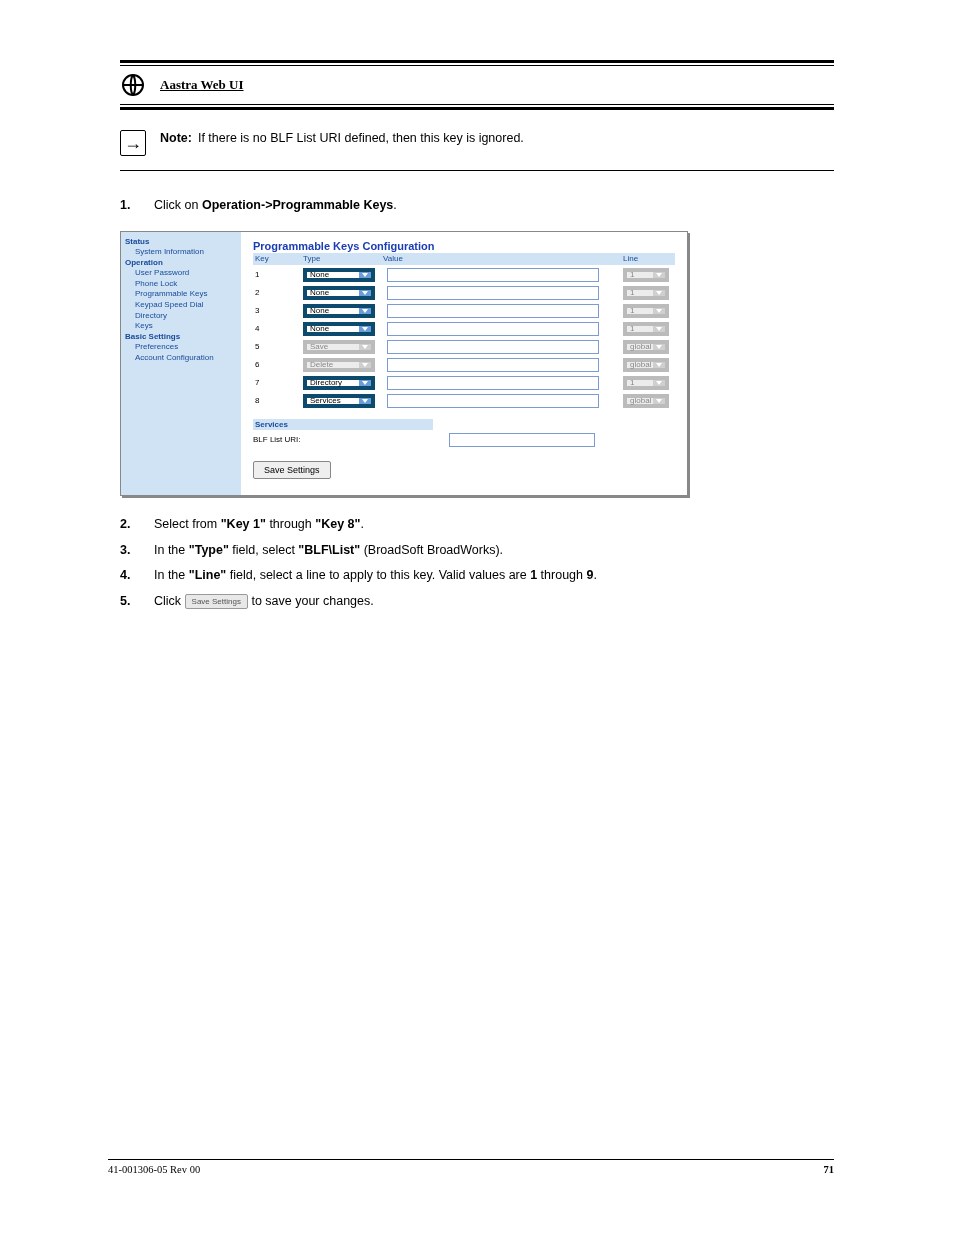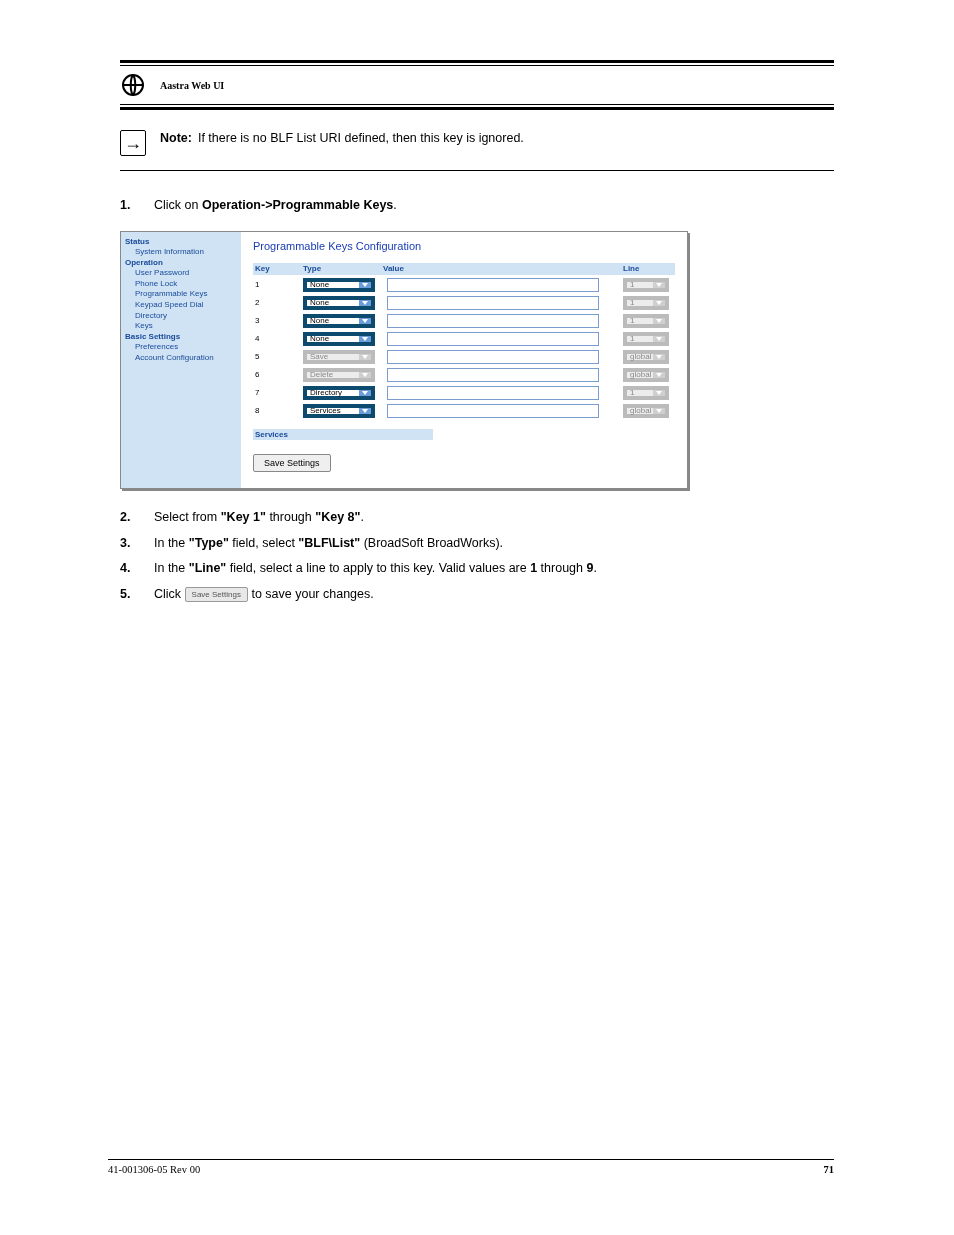--- a/index.html
+++ b/index.html
@@ -32,22 +32,23 @@
     border-radius: 2px;
   }
   .icon-circle {
     width: 26px; height: 26px;
     display: flex; align-items: center; justify-content: center;
   }
   .icon-circle svg { width: 24px; height: 24px; }
 
   .icon-label {
     font-family: Georgia, 'Times New Roman', serif;
-    font-size: 10px;
+    font-size: 13px;
     font-weight: bold;
+    text-decoration: underline;
   }
 
   .note-block {
     padding: 10px 0 14px 0;
     font-size: 12.5px;
     line-height: 1.35;
   }
   .note-label { font-weight: bold; margin-right: 6px; }
 
   .step-list {
@@ -81,29 +82,29 @@
   }
   .ui-sidebar .hdr { font-weight: bold; font-size: 8px; margin-top: 1px; }
   .ui-sidebar .itm { padding-left: 10px; font-size: 8px; margin-top: 1px; cursor: pointer; }
 
   .ui-main {
     flex: 1;
     padding: 8px 12px 16px 12px;
   }
   .ui-title {
     color: #1a3db3;
-    font-weight: normal;
+    font-weight: bold;
     font-size: 11px;
-    margin-bottom: 10px;
+    margin-bottom: 0;
   }
   .ui-thead {
     display: flex;
     background: #cfe3f4;
     color: #1a4a9a;
-    font-weight: bold;
+    font-weight: normal;
     font-size: 8px;
     height: 12px;
     align-items: center;
   }
   .col-key   { width: 50px; padding-left: 2px; }
   .col-type  { width: 78px; }
   .col-value { flex: 1; padding-left: 2px; }
   .col-line  { width: 52px; margin-left: 14px; }
 
   .ui-row {
@@ -377,20 +378,24 @@
             <div class="col-value">
               <div class="txt"></div>
             </div>
             <div class="col-line">
               <div class="sel sel-line disabled">global<span class="arrow"></span></div>
             </div>
           </div>
         </div>
 
       <div class="svc-hdr">Services</div>
+      <div class="svc-row">
+        <div class="lbl">BLF List URI:</div>
+        <div class="uri"></div>
+      </div>
 
       <button class="save-btn">Save Settings</button>
     </div>
   </div>
 
   <div class="step-list" style="margin-top:6px">
     <div class="step">
       <div class="step-num">2.</div>
       <div class="step-text">
         <span>Select from </span><span class="b">"Key 1"</span><span> through </span><span class="b">"Key 8"</span><span>.</span>

